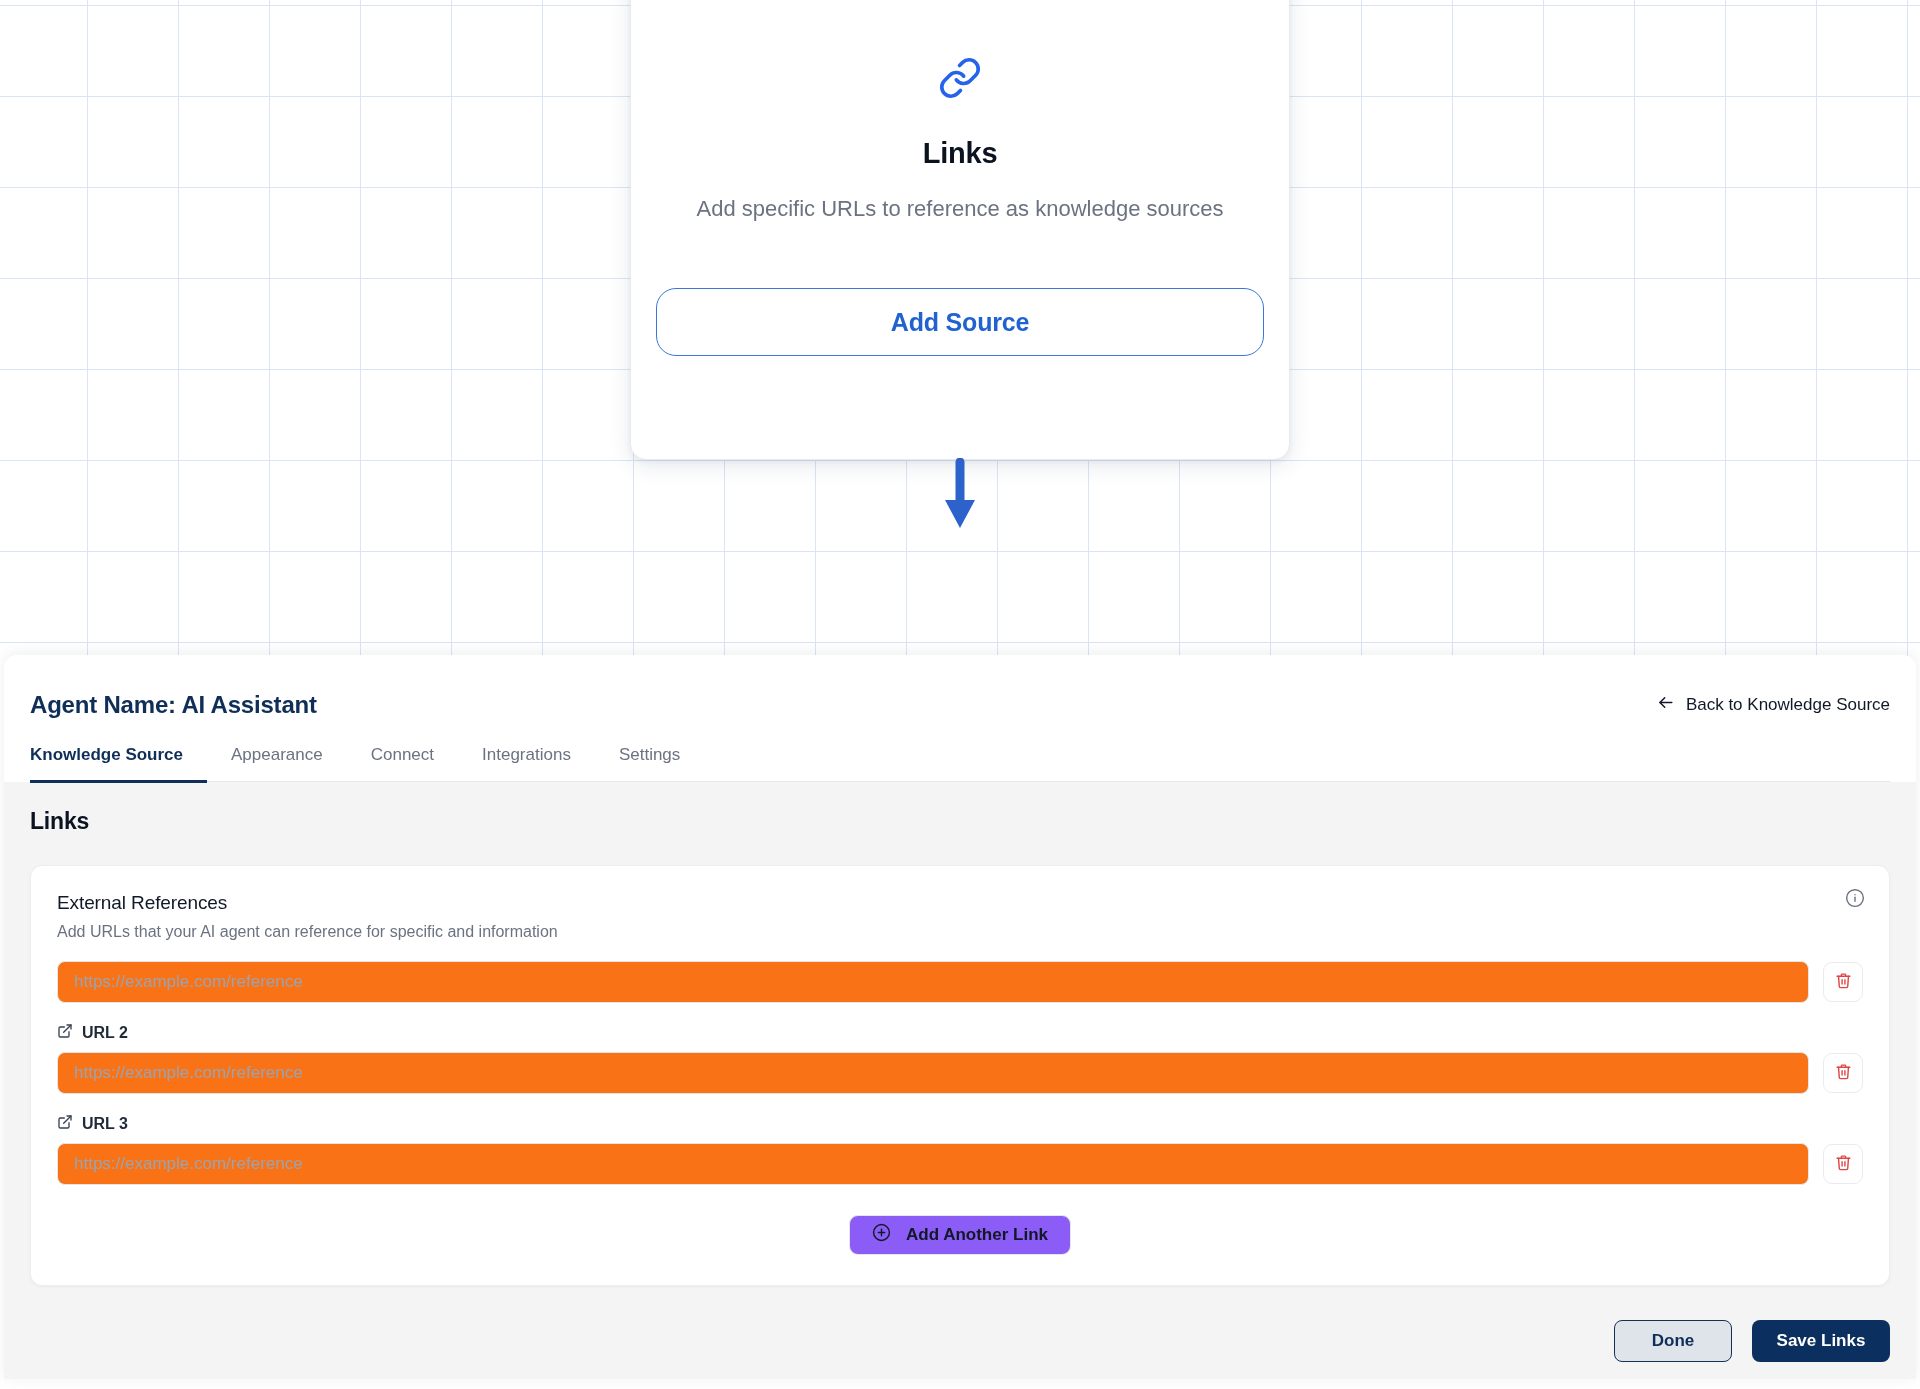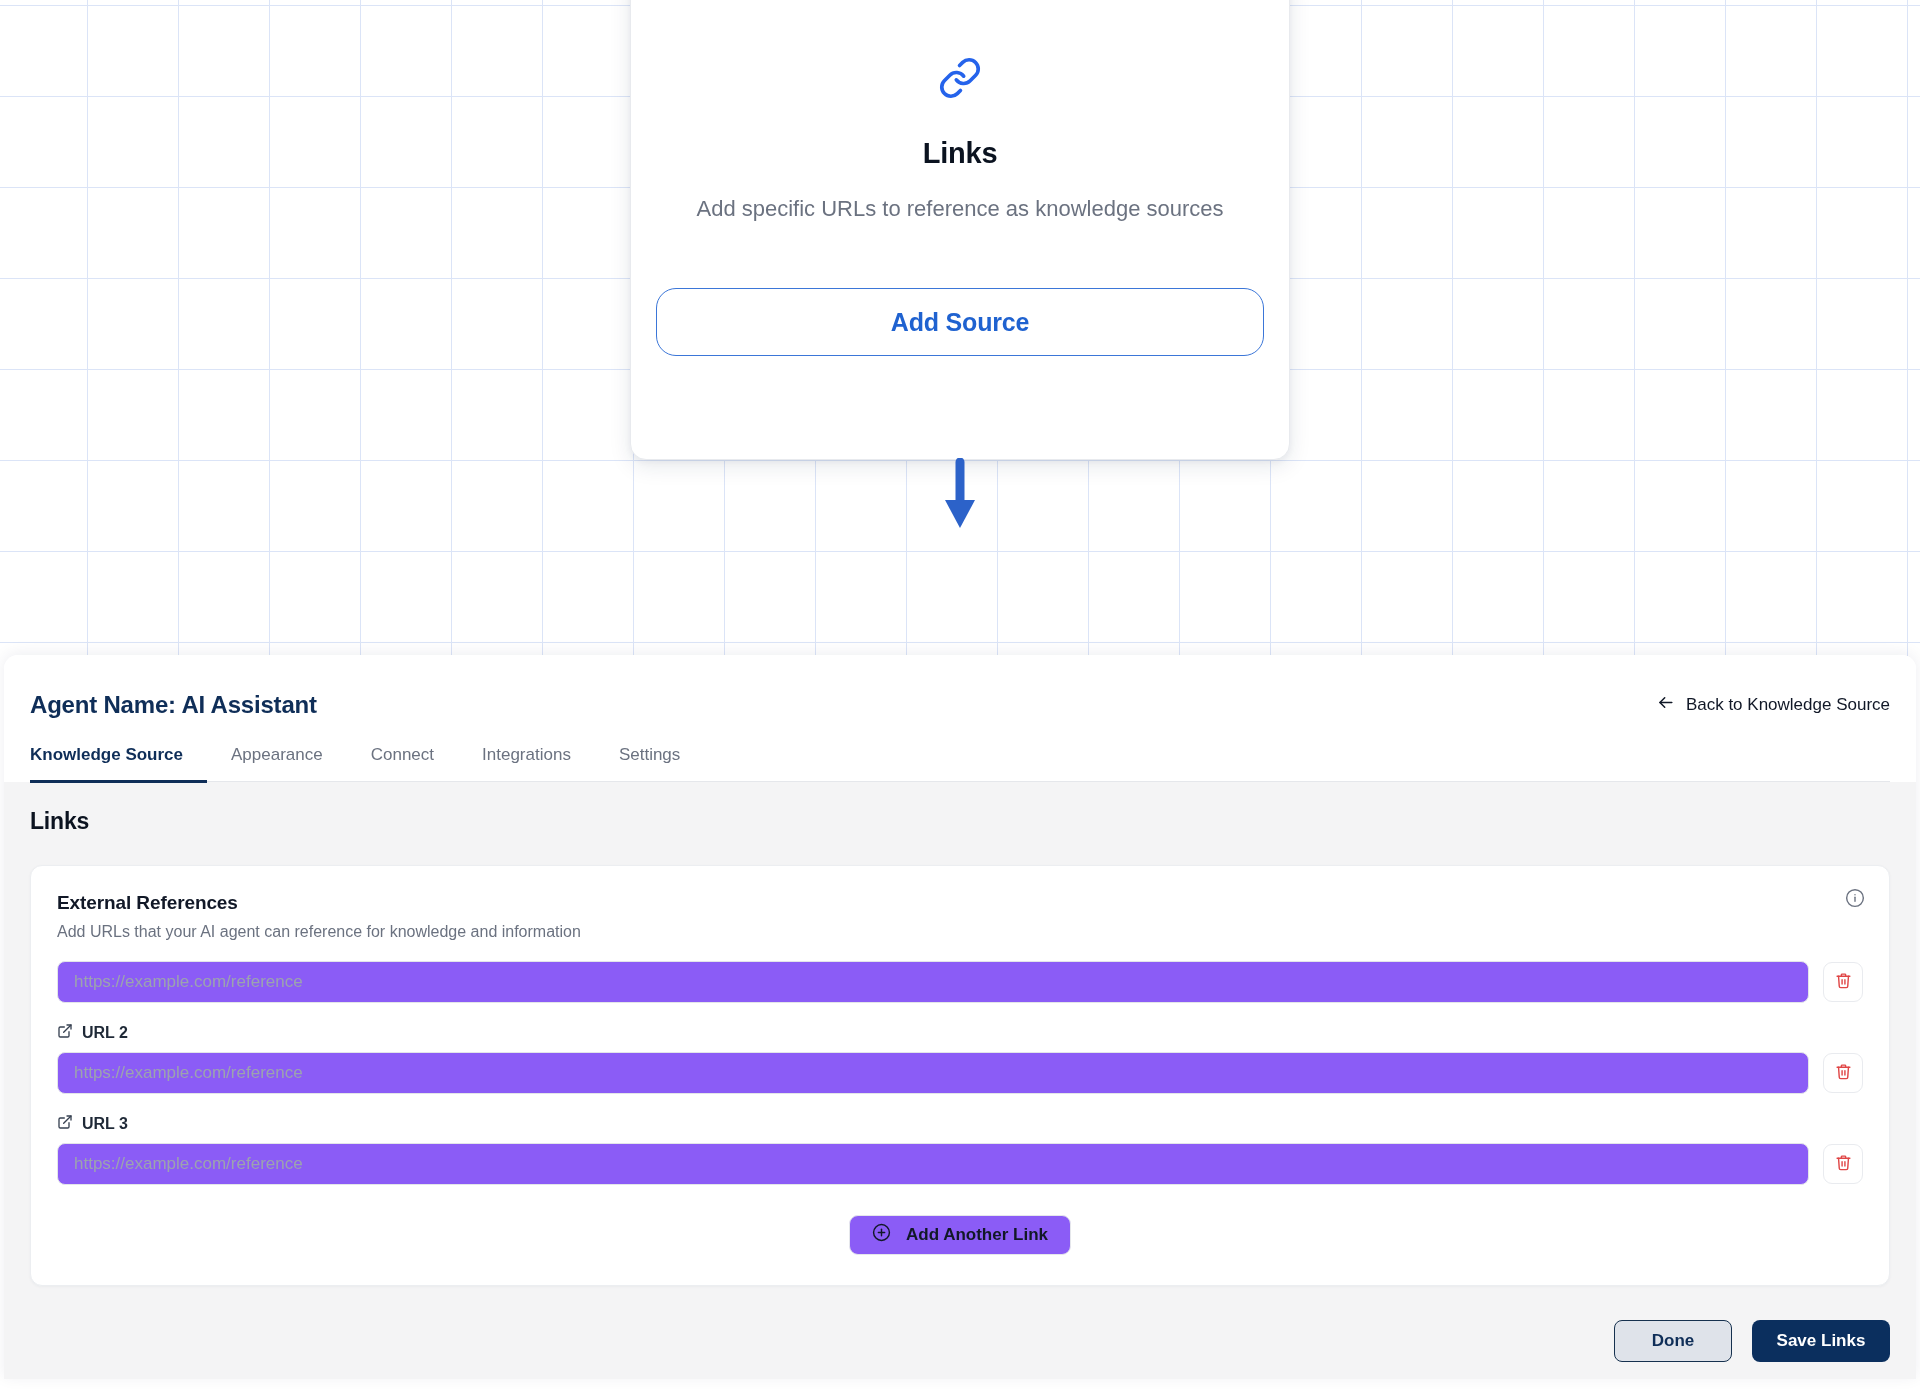--- a/index.html
+++ b/index.html
@@ -150,21 +150,21 @@
   .refs-card {
     position: relative;
     background: #ffffff;
     border: 1px solid #eceef1;
     border-radius: 12px;
     padding: 26px 26px 30px 26px;
     box-shadow: 0 1px 3px rgba(20,35,70,0.045);
   }
   .refs-title {
     font-size: 19px;
-    font-weight: 700;
+    font-weight: 400;
     color: #111827;
     letter-spacing: -0.1px;
   }
   .refs-sub {
     margin-top: 9px;
     font-size: 16px;
     color: #6b7280;
   }
   .info-icon {
     position: absolute;
@@ -186,21 +186,21 @@
   .url-input-line { display: flex; align-items: center; gap: 14px; }
   .url-input {
     flex: 1;
     height: 42px;
     border: 1px solid #e3e5e9;
     border-radius: 8px;
     padding: 0 16px;
     font-size: 17px;
     font-family: "Liberation Sans", sans-serif;
     color: #111827;
-    background: #8b5cf6;
+    background: #f97316;
     outline: none;
   }
   .url-input::placeholder { color: #9ca3af; }
   .del-btn {
     width: 40px;
     height: 40px;
     border: 1px solid #e9ebef;
     border-radius: 9px;
     background: #ffffff;
     display: flex;
@@ -305,21 +305,21 @@
       <div class="tab">Integrations</div>
       <div class="tab">Settings</div>
     </div>
   </div>
 
   <div class="panel-body">
     <div class="section-title">Links</div>
 
     <div class="refs-card">
       <div class="refs-title">External References</div>
-      <div class="refs-sub">Add URLs that your AI agent can reference for knowledge and information</div>
+      <div class="refs-sub">Add URLs that your AI agent can reference for specific and information</div>
 
       <span class="info-icon">
         <svg width="20" height="20" viewBox="0 0 24 24" fill="none" stroke="#6b7280" stroke-width="1.7" stroke-linecap="round" stroke-linejoin="round">
           <circle cx="12" cy="12" r="10"></circle>
           <line x1="12" y1="16" x2="12" y2="11"></line>
           <line x1="12" y1="8" x2="12.01" y2="8"></line>
         </svg>
       </span>
 
       <div class="url-row">

